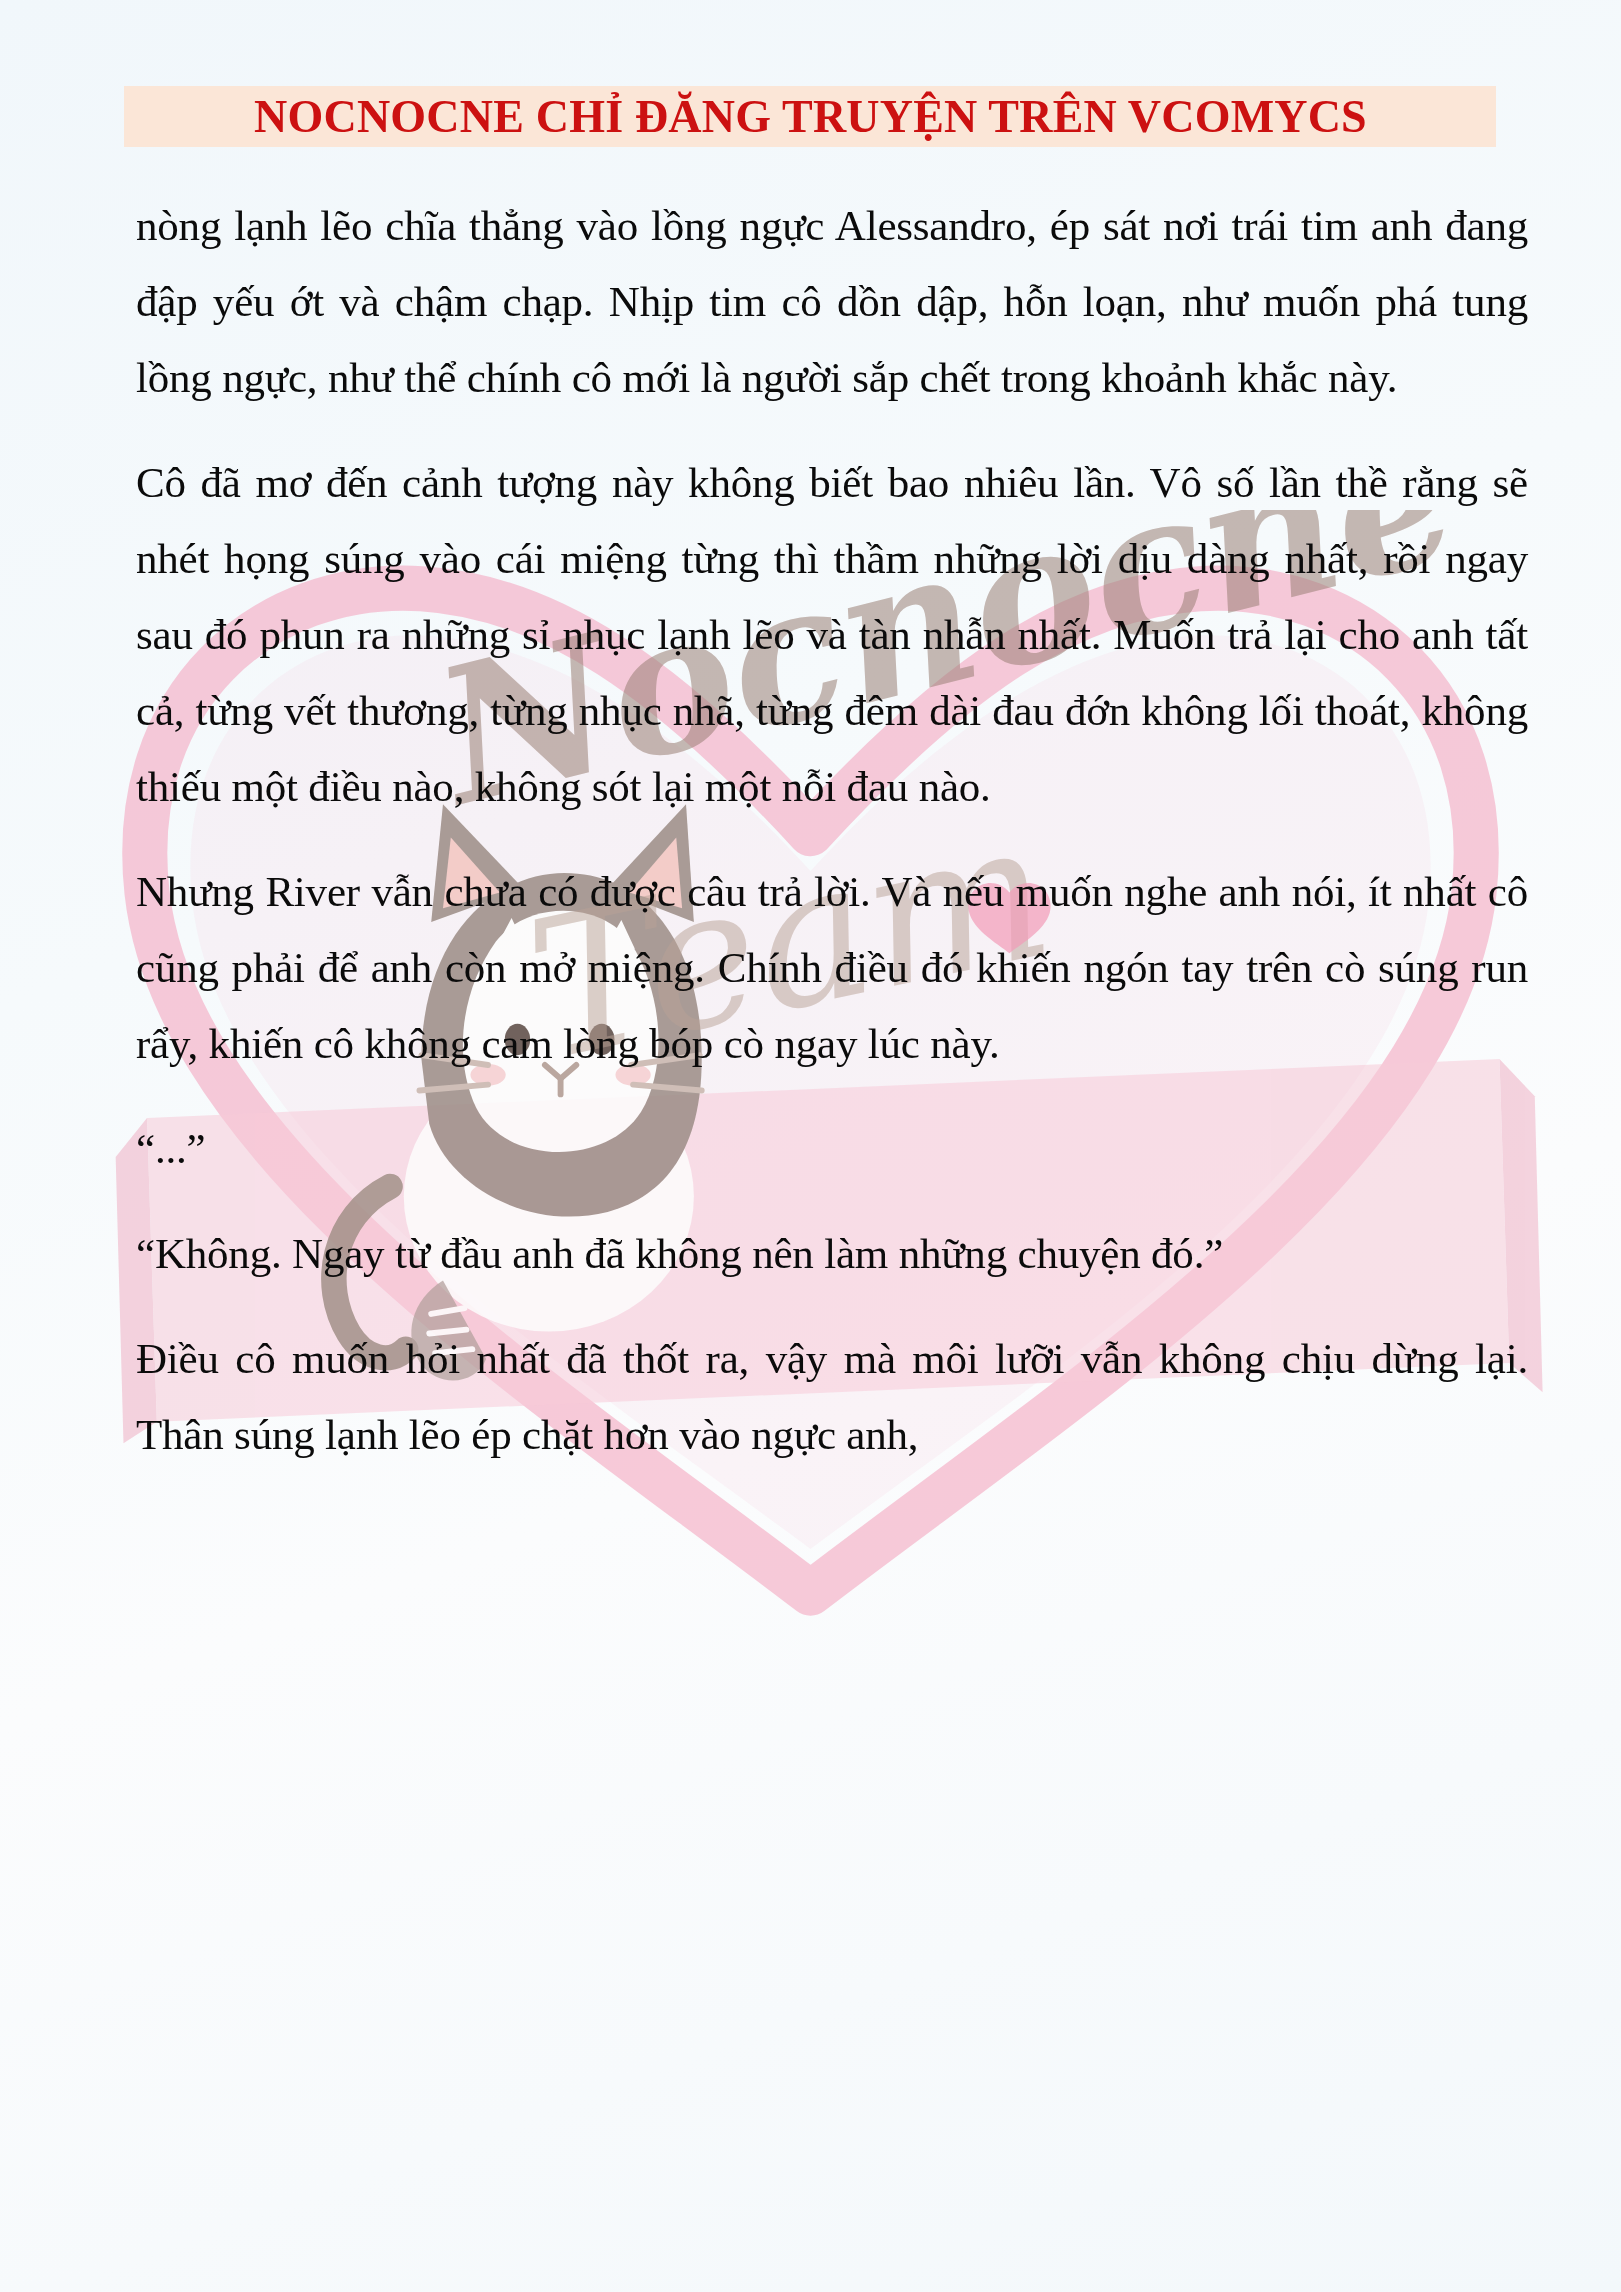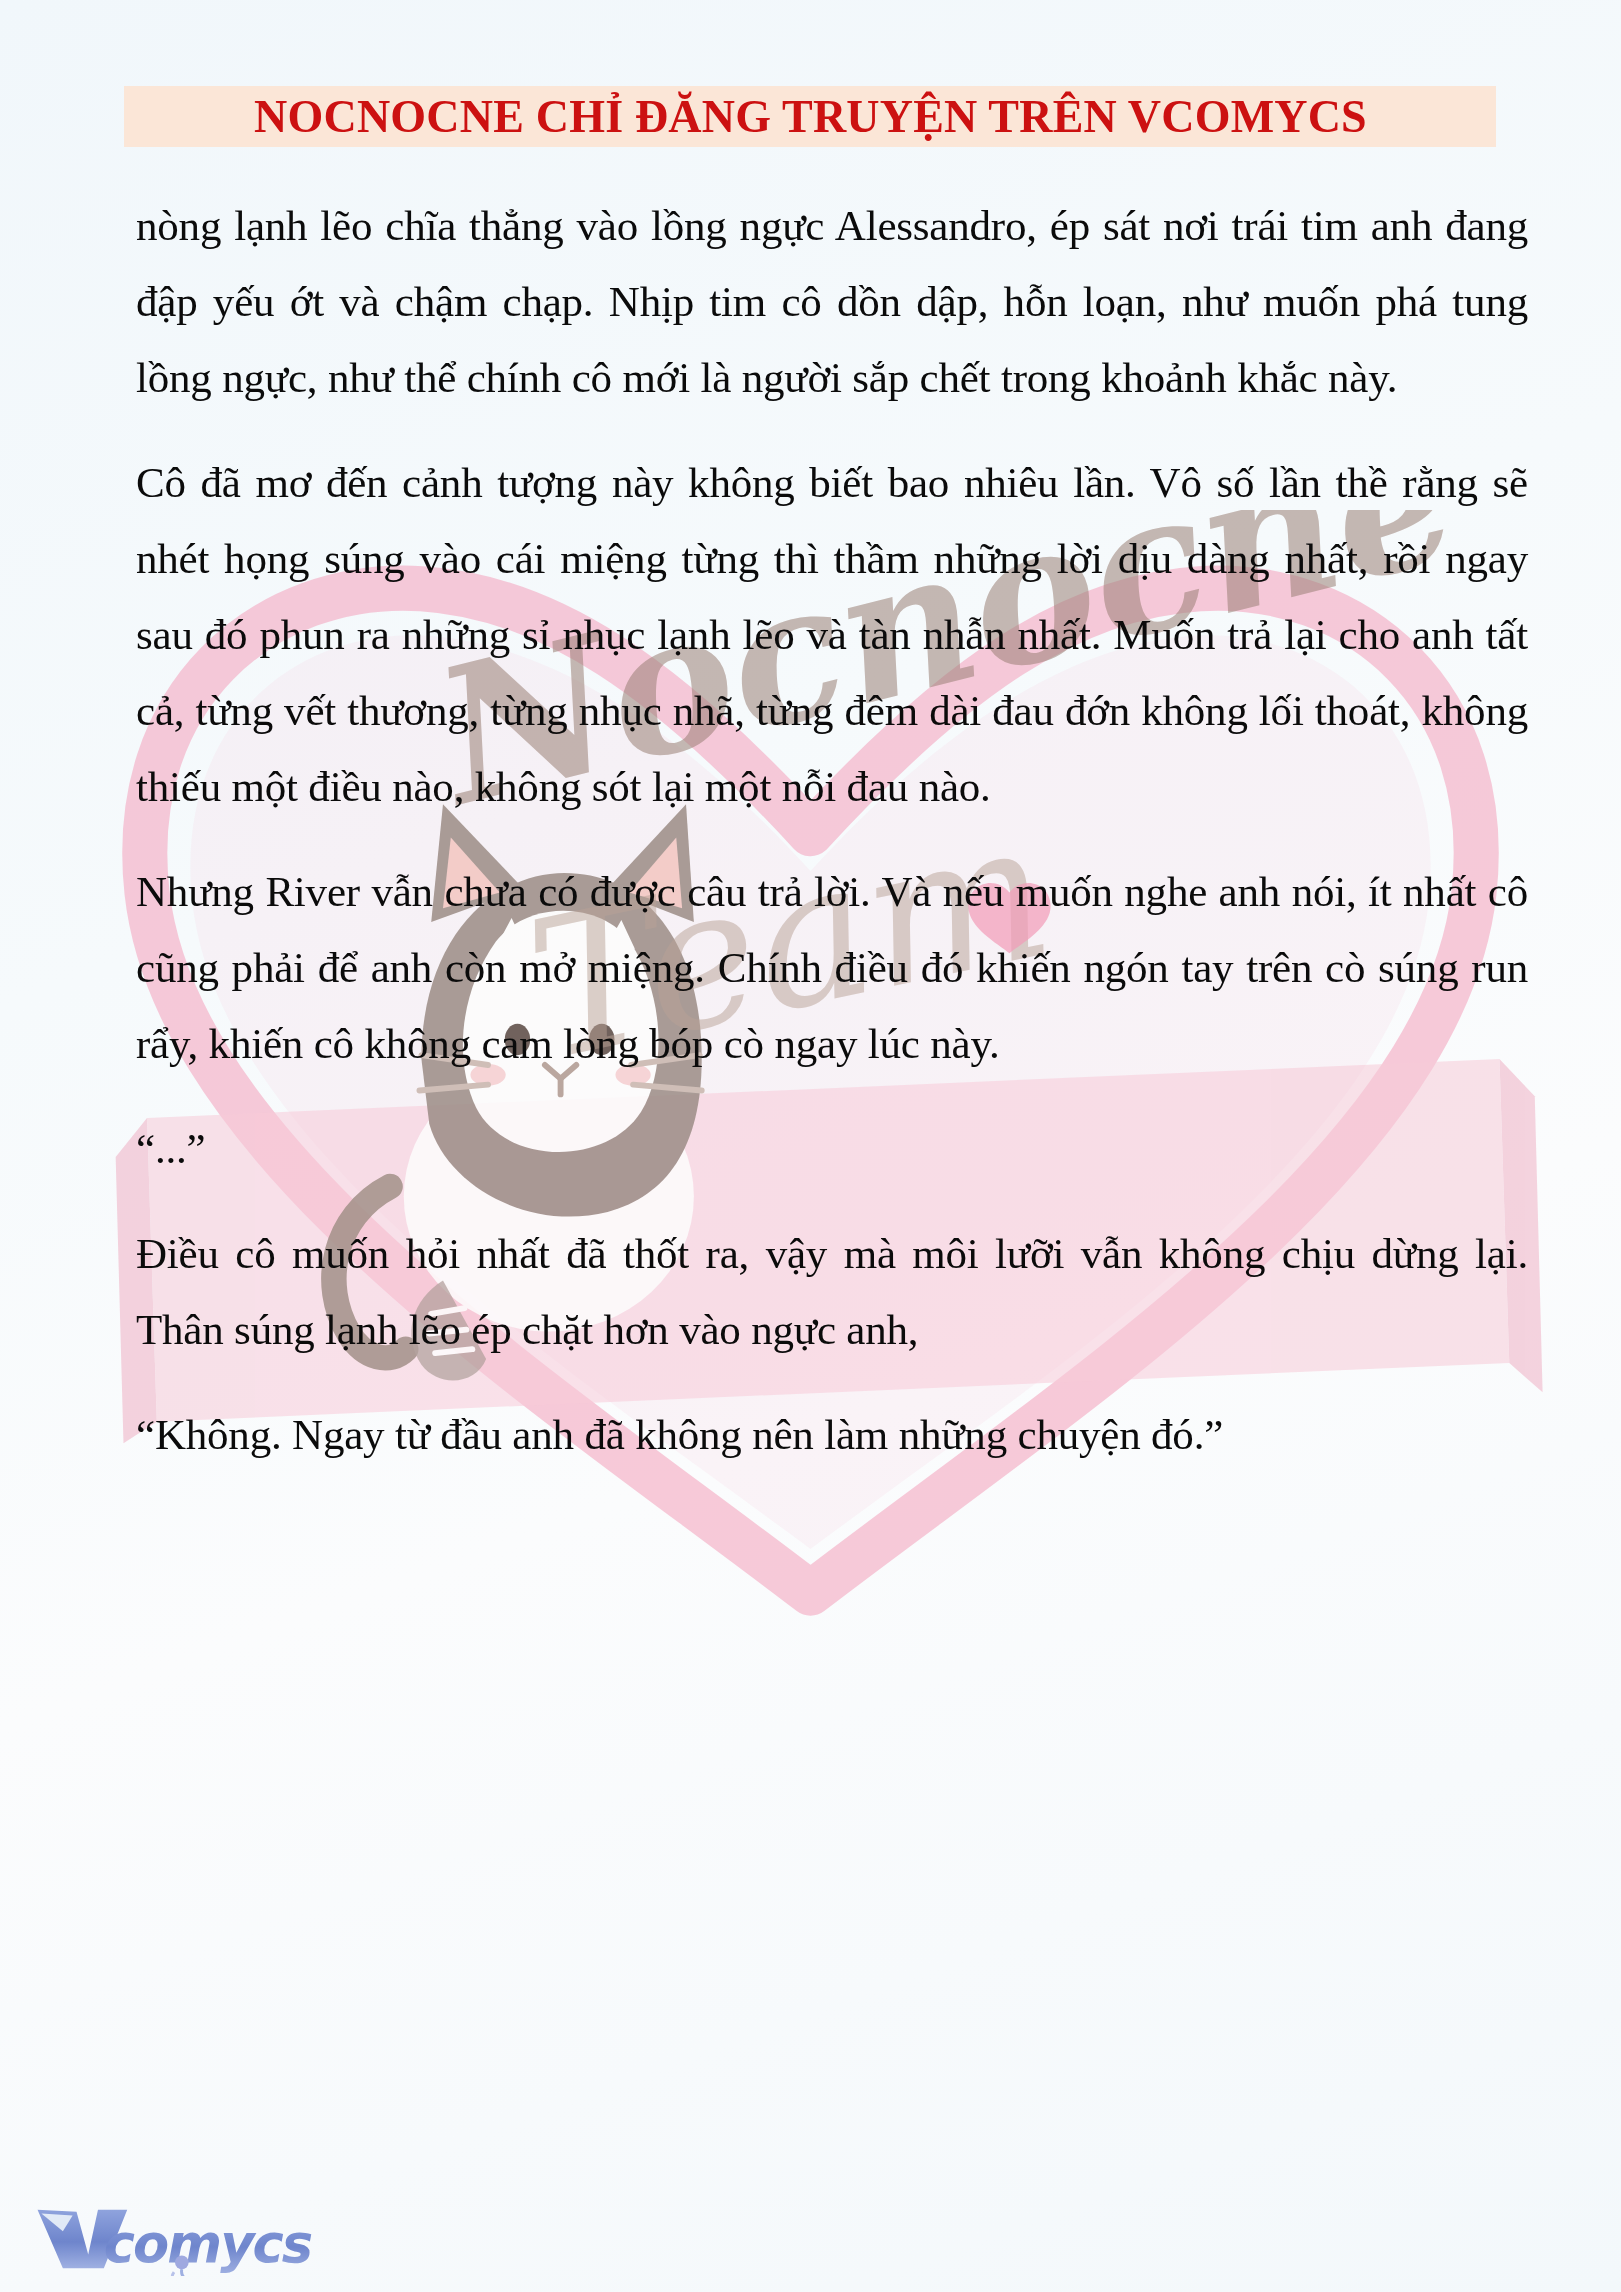--- a/index.html
+++ b/index.html
@@ -202,45 +202,19 @@
   <div id="header-band">
     <div class="band-bg"></div>
     <div id="header-title">NOCNOCNE CHỈ ĐĂNG TRUYỆN TRÊN VCOMYCS</div>
   </div>
 
   <div id="content">
     <p class="para">nòng lạnh lẽo chĩa thẳng vào lồng ngực Alessandro, ép sát nơi trái tim anh đang đập yếu ớt và chậm chạp. Nhịp tim cô dồn dập, hỗn loạn, như muốn phá tung lồng ngực, như thể chính cô mới là người sắp chết trong khoảnh khắc này.</p>
     <p class="para">Cô đã mơ đến cảnh tượng này không biết bao nhiêu lần. Vô số lần thề rằng sẽ nhét họng súng vào cái miệng từng thì thầm những lời dịu dàng nhất, rồi ngay sau đó phun ra những sỉ nhục lạnh lẽo và tàn nhẫn nhất. Muốn trả lại cho anh tất cả, từng vết thương, từng nhục nhã, từng đêm dài đau đớn không lối thoát, không thiếu một điều nào, không sót lại một nỗi đau nào.</p>
     <p class="para">Nhưng River vẫn chưa có được câu trả lời. Và nếu muốn nghe anh nói, ít nhất cô cũng phải để anh còn mở miệng. Chính điều đó khiến ngón tay trên cò súng run rẩy, khiến cô không cam lòng bóp cò ngay lúc này.</p>
     <p class="para short">“...”</p>
+    <p class="para">“Không. Ngay từ đầu anh đã không nên làm những chuyện đó.”</p>
     <p class="para">Điều cô muốn hỏi nhất đã thốt ra, vậy mà môi lưỡi vẫn không chịu dừng lại. Thân súng lạnh lẽo ép chặt hơn vào ngực anh,</p>
-    <p class="para">“Không. Ngay từ đầu anh đã không nên làm những chuyện đó.”</p>
   </div>
 
-  <div id="footer-logo">
-    <svg width="323" height="78" viewBox="0 0 330 80" xmlns="http://www.w3.org/2000/svg" aria-hidden="true">
-      <defs>
-        <linearGradient id="lgv" x1="0" y1="0" x2="0" y2="1">
-          <stop offset="0%" stop-color="#8fa3dd"></stop>
-          <stop offset="55%" stop-color="#6e85cc"></stop>
-          <stop offset="100%" stop-color="#9fb0e2"></stop>
-        </linearGradient>
-      </defs>
-
-      <g>
-        <path d="M4 12 L44 14 L56 58 L66 12 L96 12 L72 72 L30 72 Z" fill="url(#lgv)"></path>
-        <path d="M8 16 L40 18 L30 34 Z" fill="#f2f8fb" opacity="0.85"></path>
-      </g>
-
-      <g>
-        <text x="72" y="66" font-family="'DejaVu Sans', sans-serif" font-size="54" font-weight="bold" font-style="italic" fill="url(#lgv)" letter-spacing="-2">comycs</text>
-      </g>
-
-      <g>
-        <circle cx="152" cy="66" r="7" fill="#9fa9e0"></circle>
-        <path d="M152 73 C 150 82, 160 88, 172 84" fill="none" stroke="#9fb0e2" stroke-width="3"></path>
-        <path d="M144 76 C 138 84, 148 90, 158 86" fill="none" stroke="#b8c2ea" stroke-width="3"></path>
-      </g>
-    </svg>
-  </div>
 
 </div>
 
 
 </body></html>

